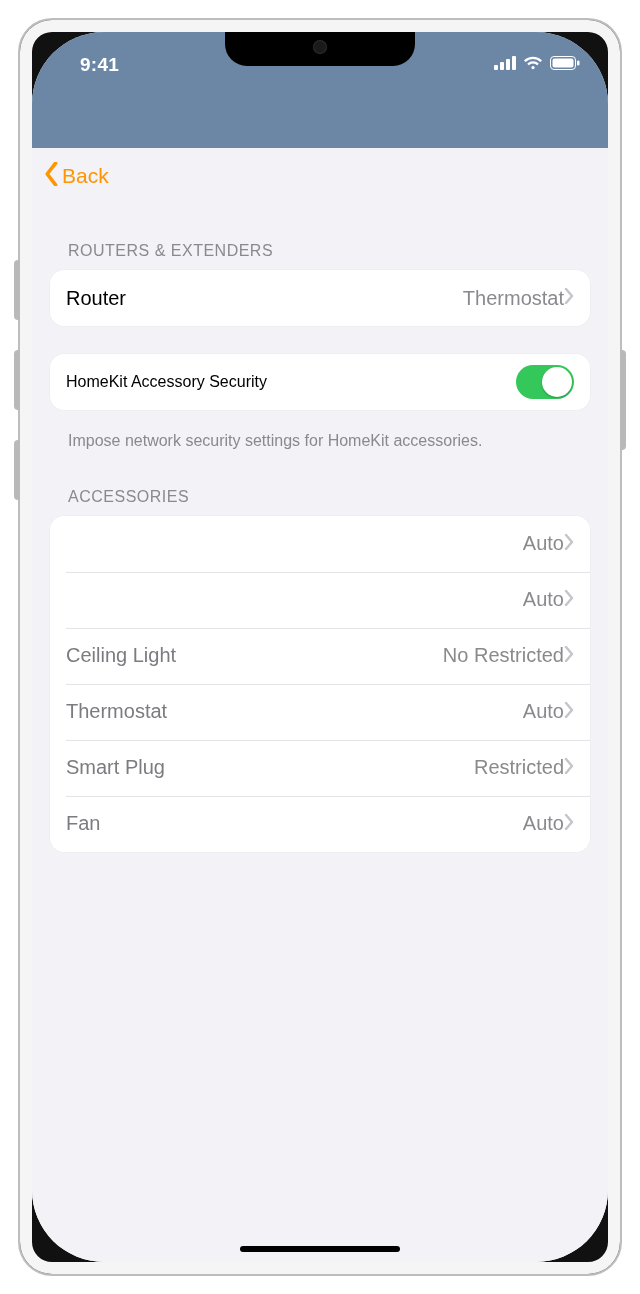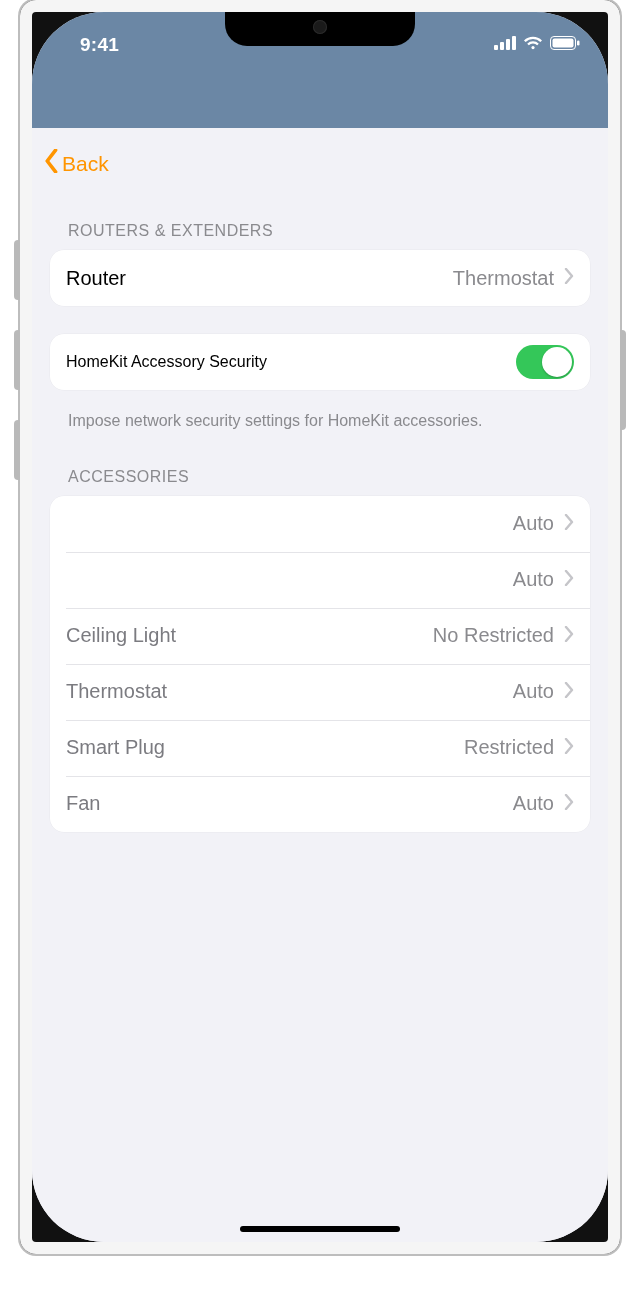--- a/index.html
+++ b/index.html
@@ -3,22 +3,22 @@
 <meta charset="utf-8">
 <style>
   * { box-sizing: border-box; -webkit-font-smoothing: antialiased; }
   html, body { margin:0; padding:0; background:#fff; }
   body {
     display:flex; justify-content:center; align-items:flex-start;
     font-family: -apple-system, "SF Pro Text", "Helvetica Neue", Helvetica, Arial, sans-serif;
     width:640px; height:1294px;
   }
   .device {
-    position:relative; width:600px; height:1254px; 
-    border-radius:16px; background:#111; box-shadow: 0 0 0 2px #bdbdbd, 0 0 0 12px #f5f5f5 inset;
+    position:relative; width:600px; height:1254px; margin:20px;
+    border-radius:32px; background:#111; box-shadow: 0 0 0 2px #bdbdbd, 0 0 0 12px #f5f5f5 inset;
     padding:12px;
   }
   .device::before { 
     content:""; position:absolute; left:-6px; top:240px; width:6px; height:60px;
     background:#b9b9b9; border-radius:4px 0 0 4px;
     box-shadow: 0 90px 0 #b9b9b9, 0 180px 0 #b9b9b9;
   }
   .device::after {
     content:""; position:absolute; right:-6px; top:330px; width:6px; height:100px;
     background:#b9b9b9; border-radius:0 4px 4px 0;
@@ -47,21 +47,21 @@
     padding:0 28px; color:#fff; z-index:5;
   }
   .status-time { font-size:19px; font-weight:600; letter-spacing:0.3px; padding-left:20px; padding-top:12px; }
   .status-icons { display:flex; gap:7px; align-items:center; padding-top:12px; }
   
   .sheet {
     position:absolute; top:116px; left:0; right:0; bottom:0;
     background:#f2f2f7; border-radius:16px 16px 0 0;
   }
   .nav {
-    height:56px; display:flex; align-items:flex-end; position:relative;
+    height:56px; display:flex; align-items:center; position:relative;
     padding:0 8px;
   }
   .back-btn {
     display:flex; align-items:center; gap:2px; color:#ff9500;
     font-size:21px; padding:6px 4px; cursor:pointer;
   }
   .nav-title {
     position:absolute; left:50%; transform:translateX(-50%);
     font-size:21px; font-weight:600; color:#000; white-space:nowrap;
   }
@@ -69,21 +69,21 @@
   .section-header {
     font-size:16px; color:#8a8a8e; letter-spacing:0.5px;
     padding: 8px 18px 10px 18px; text-transform:uppercase;
   }
   .group {
     background:#fff; border-radius:14px;
     box-shadow: 0 0 0 0.5px rgba(0,0,0,0.04);
   }
   .row {
     display:flex; align-items:center; min-height:56px;
-    padding:0 16px; gap:10px; position:relative;
+    padding:0 16px; position:relative;
   }
   .row + .row::before {
     content:""; position:absolute; top:0; left:16px; right:0; height:1px;
     background:#e4e4e8;
   }
   .row-label { flex:0 0 auto; font-size:20px; color:#000; }
   .row-label.primary { color:#000; }
   .row-label.muted { color:#7b7b80; font-size:20px; }
   .spacer { flex:1 1 auto; }
   .row-value { font-size:20px; color:#8a8a8e; }

